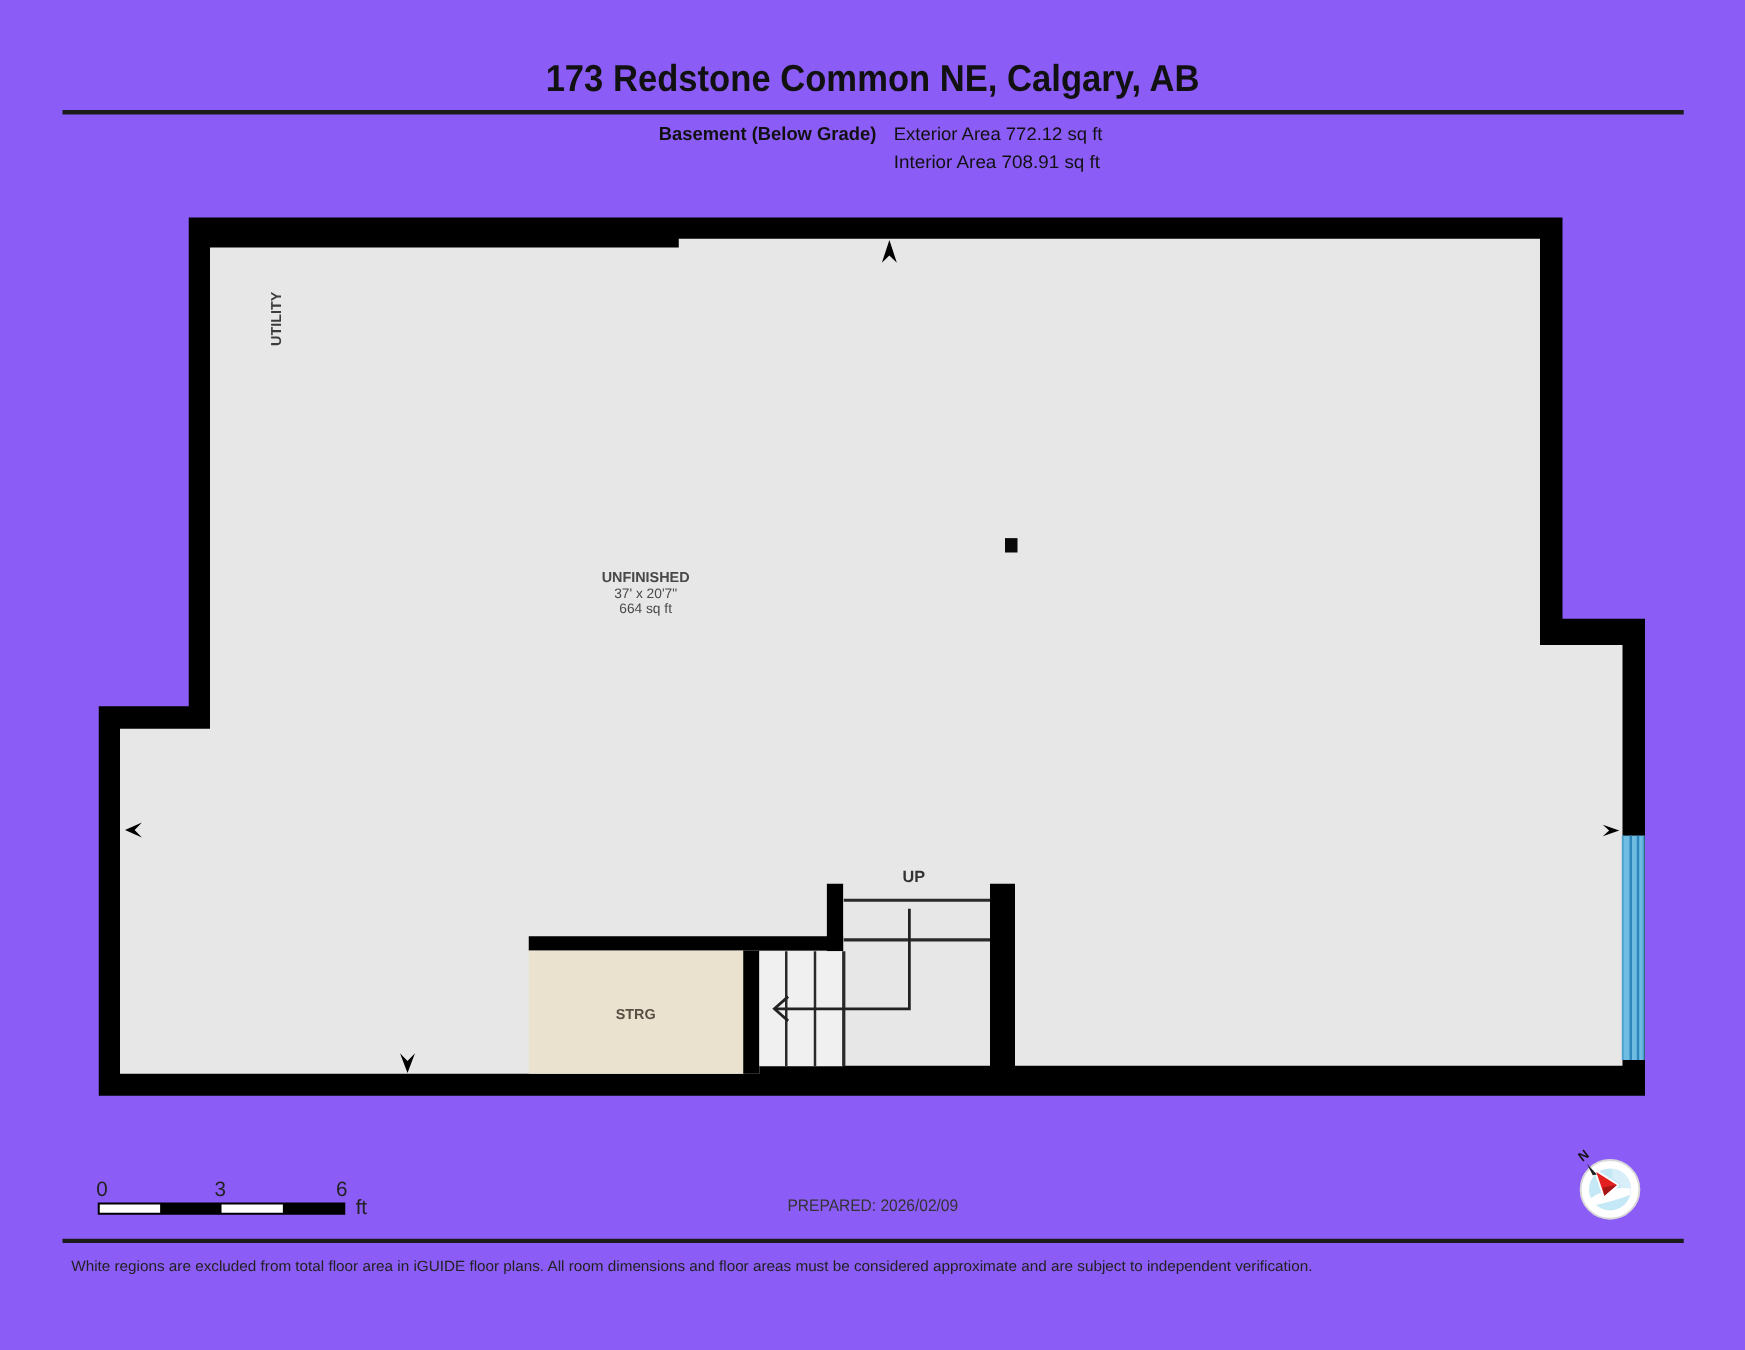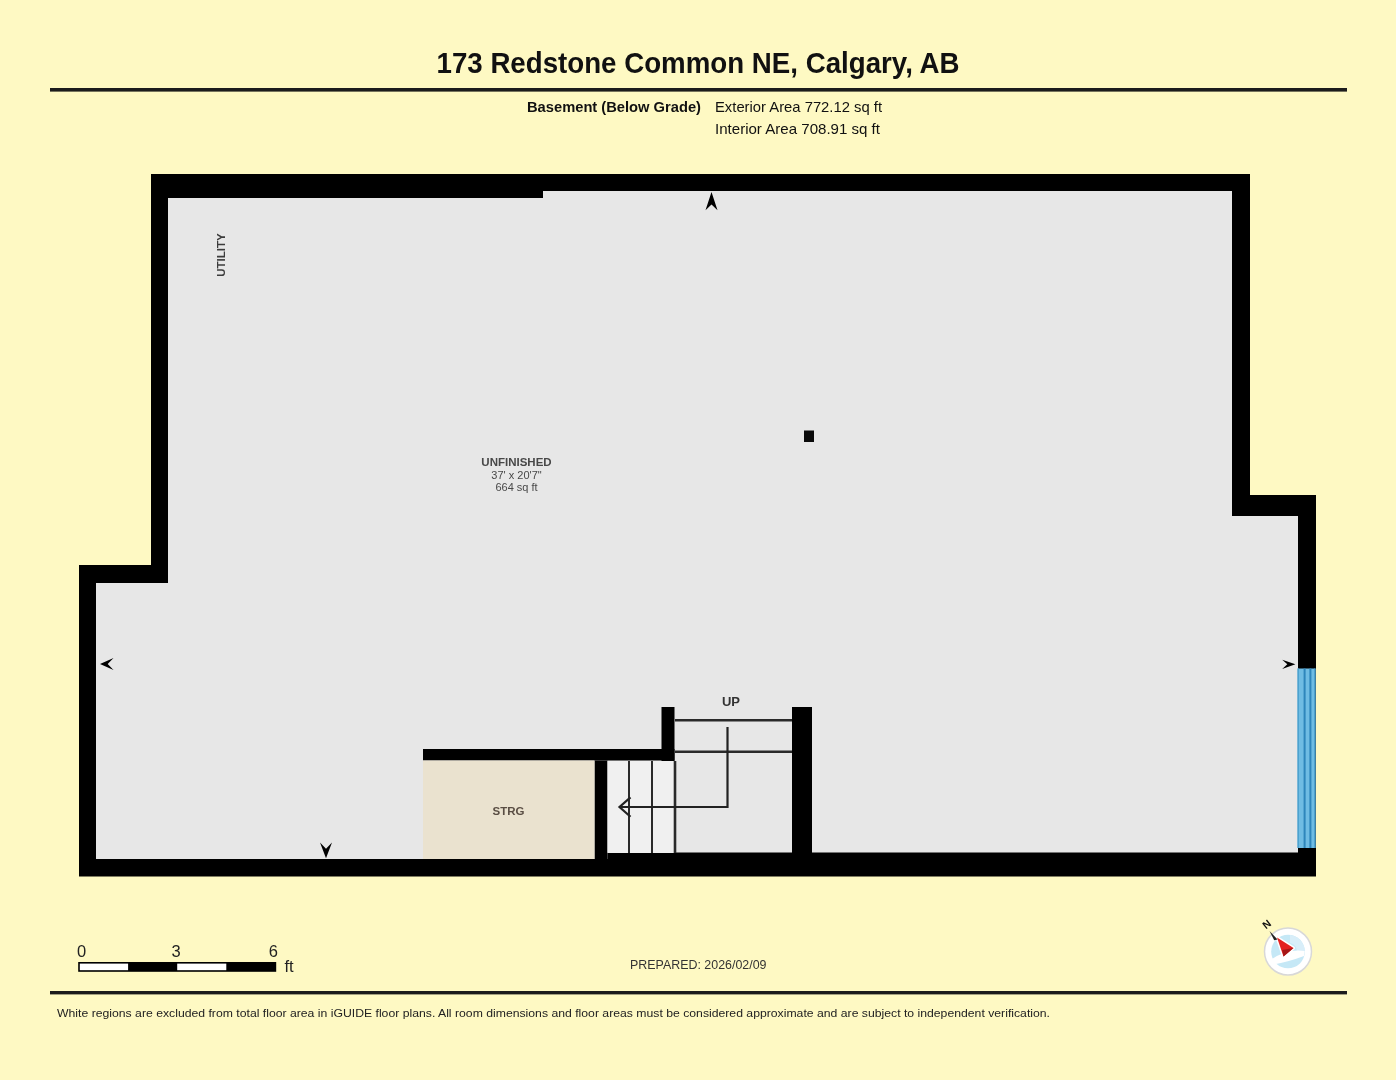--- a/index.html
+++ b/index.html
@@ -1,16 +1,16 @@
 <!DOCTYPE html>
 <html><head>
 <meta charset="utf-8">
 <style>
   html,body{margin:0;padding:0;background:#ffffff;}
-  .page{position:relative;width:1396px;height:1080px;background:#fef9c3;overflow:hidden;
+  .page{position:relative;width:1396px;height:1080px;background:#8b5cf6;overflow:hidden;
         font-family:"Liberation Sans", sans-serif;}
   svg{position:absolute;left:0;top:0;}
   text{font-family:"Liberation Sans", sans-serif;}
 </style>
 </head>
 <body>
 <div class="page">
 <svg width="1396" height="1080" viewBox="0 0 1396 1080">
 
   <text x="698" y="72.5" font-size="30" font-weight="bold" fill="#111" text-anchor="middle" textLength="523" lengthAdjust="spacingAndGlyphs">173 Redstone Common NE, Calgary, AB</text>

